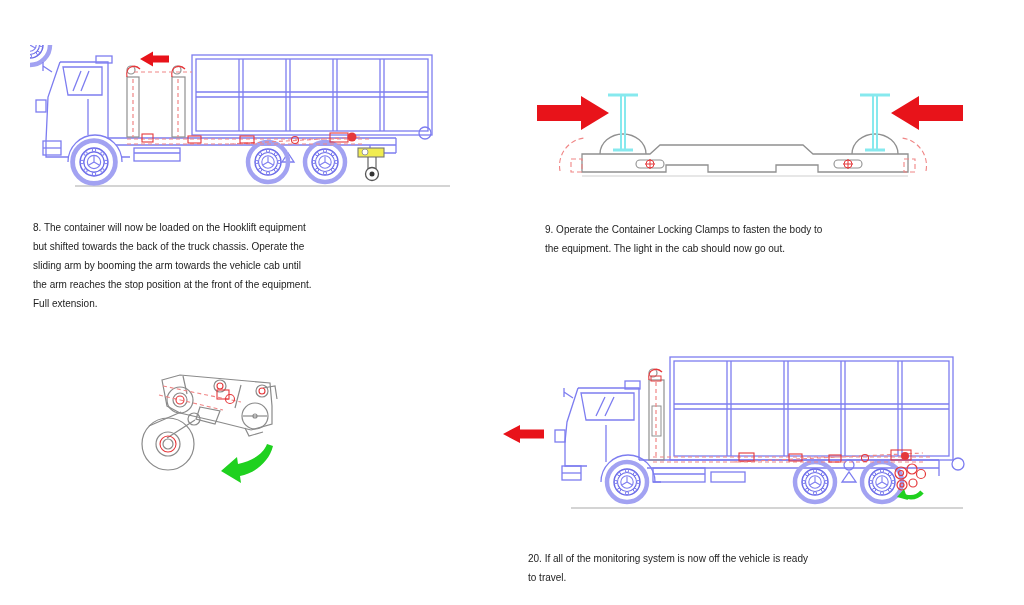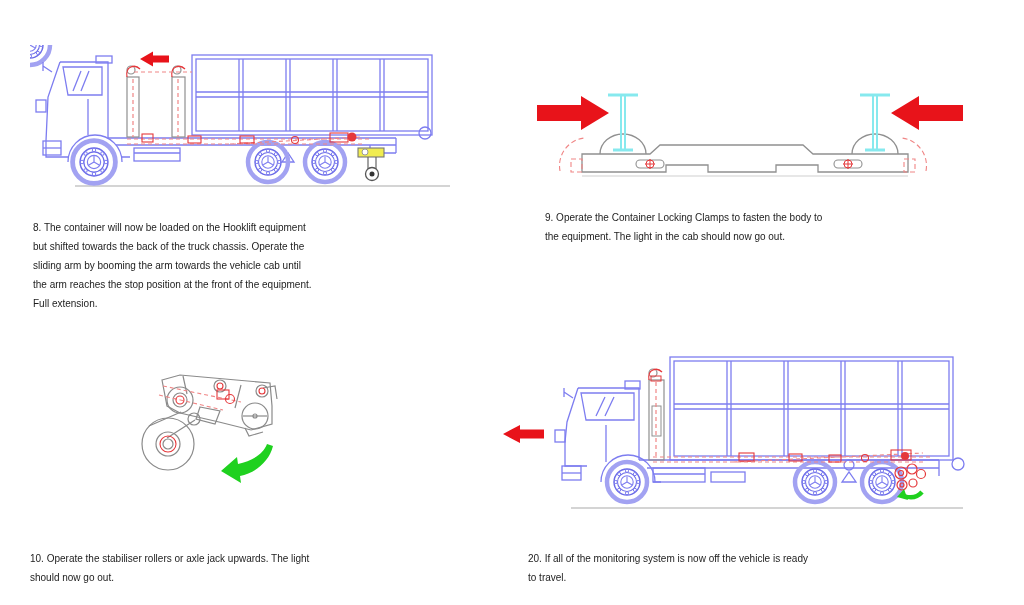--- a/index.html
+++ b/index.html
@@ -237,22 +237,20 @@
       <polygon points="10,88 27,79 27,83.5 51,83.5 51,92.5 27,92.5 27,97" fill="#e8131a"></polygon>
     </svg>
   </div>
 
   <div class="step-text" style="left:33px;top:218px;width:450px">8. The container will now be loaded on the Hooklift equipment
 but shifted towards the back of the truck chassis.  Operate the
 sliding arm by booming the arm towards the vehicle cab until
 the arm reaches the stop position at the front of the equipment.
 Full extension.</div>
 
-  <div class="step-text" style="left:545px;top:208px;width:450px">9. Operate the Container Locking Clamps to fasten the body to
+  <div class="step-text" style="left:545px;top:220px;width:450px">9. Operate the Container Locking Clamps to fasten the body to
 the equipment.  The light in the cab should now go out.</div>
 
-  <div class="step-text" style="left:30px;top:549px;width:455px">10. Operate the stabiliser rollers or axle jack upwards.  The light
-should now go out.</div>
 
   <div class="step-text" style="left:528px;top:549px;width:455px">20. If all of the monitoring system is now off the vehicle is ready
 to travel.</div>
 
 </div>
 
 </body></html>

